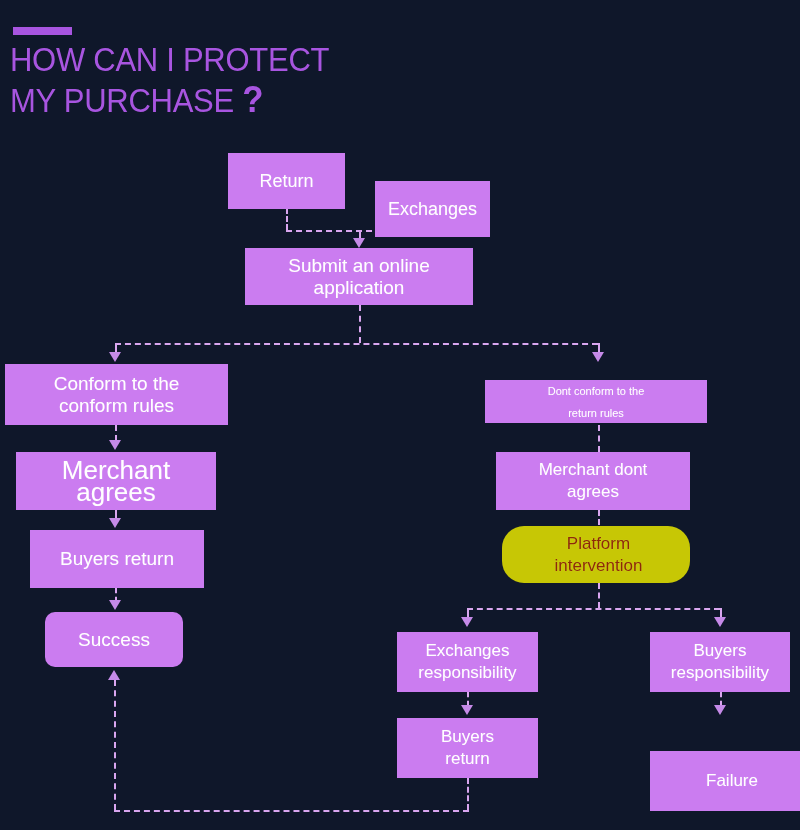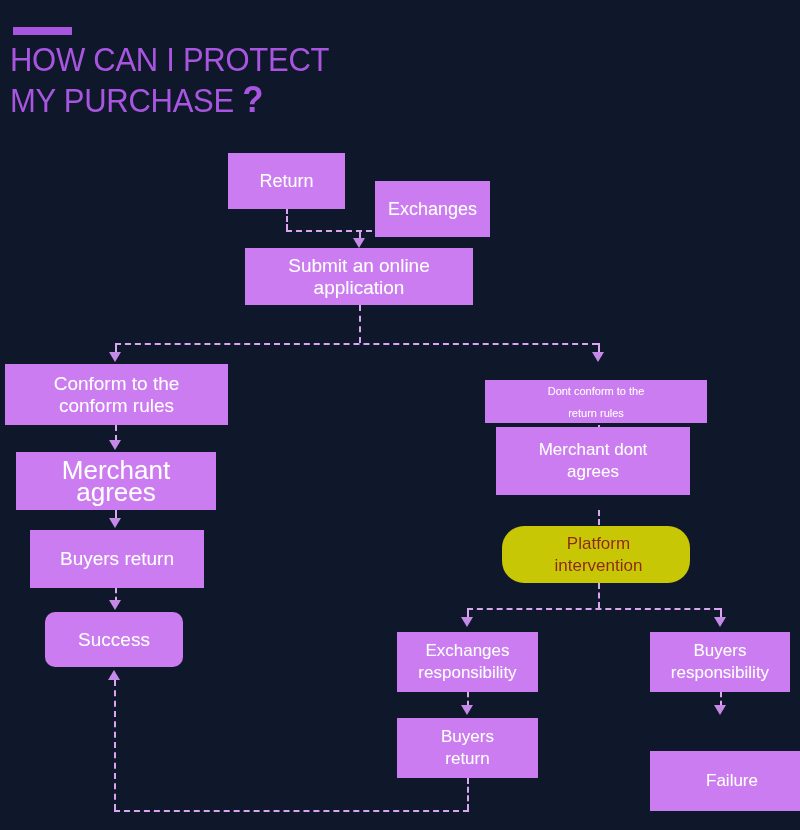--- a/index.html
+++ b/index.html
@@ -157,21 +157,21 @@
 application</div>
 
   <div class="node" style="left:5px; top:364px; width:223px; height:61px; font-size:19px;">Conform to the
 conform rules</div>
 
   <div class="node" style="left:485px; top:380px; width:222px; height:43px; font-size:11px;">Dont conform to the
 return rules</div>
 
   <div class="node" style="left:16px; top:452px; width:200px; height:58px; font-size:26px;">Merchant agrees</div>
 
-  <div class="node" style="left:496px; top:427px; width:194px; height:68px; font-size:17px;">Merchant dont
+  <div class="node" style="left:496px; top:452px; width:194px; height:58px; font-size:17px;">Merchant dont
 agrees</div>
 
   <div class="node" style="left:30px; top:530px; width:174px; height:58px; font-size:19px;">Buyers return</div>
 
   <div class="node olive" style="left:502px; top:526px; width:188px; height:57px; font-size:17px;padding-left:11px;">Platform
 intervention</div>
 
   <div class="node" style="left:45px; top:612px; width:138px; height:55px; font-size:19px;border-radius:10px;">Success</div>
 
   <div class="node" style="left:397px; top:632px; width:141px; height:60px; font-size:17px;">Exchanges

